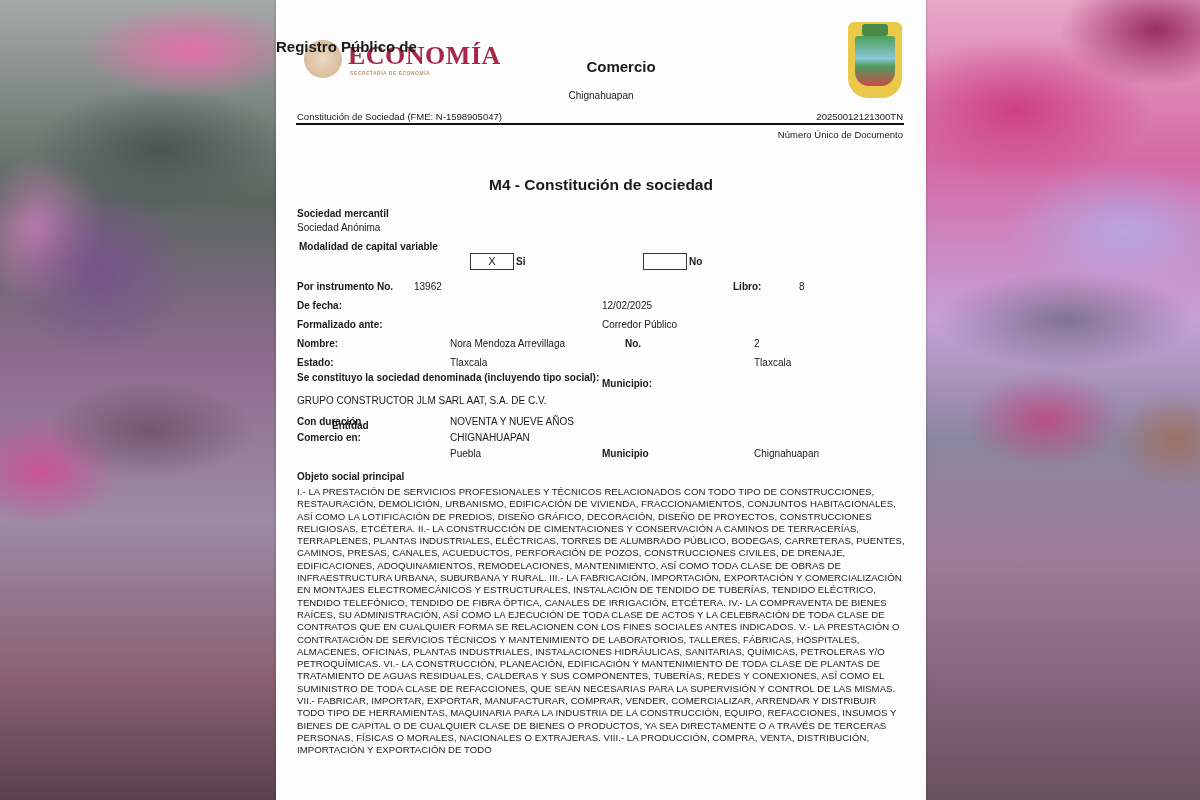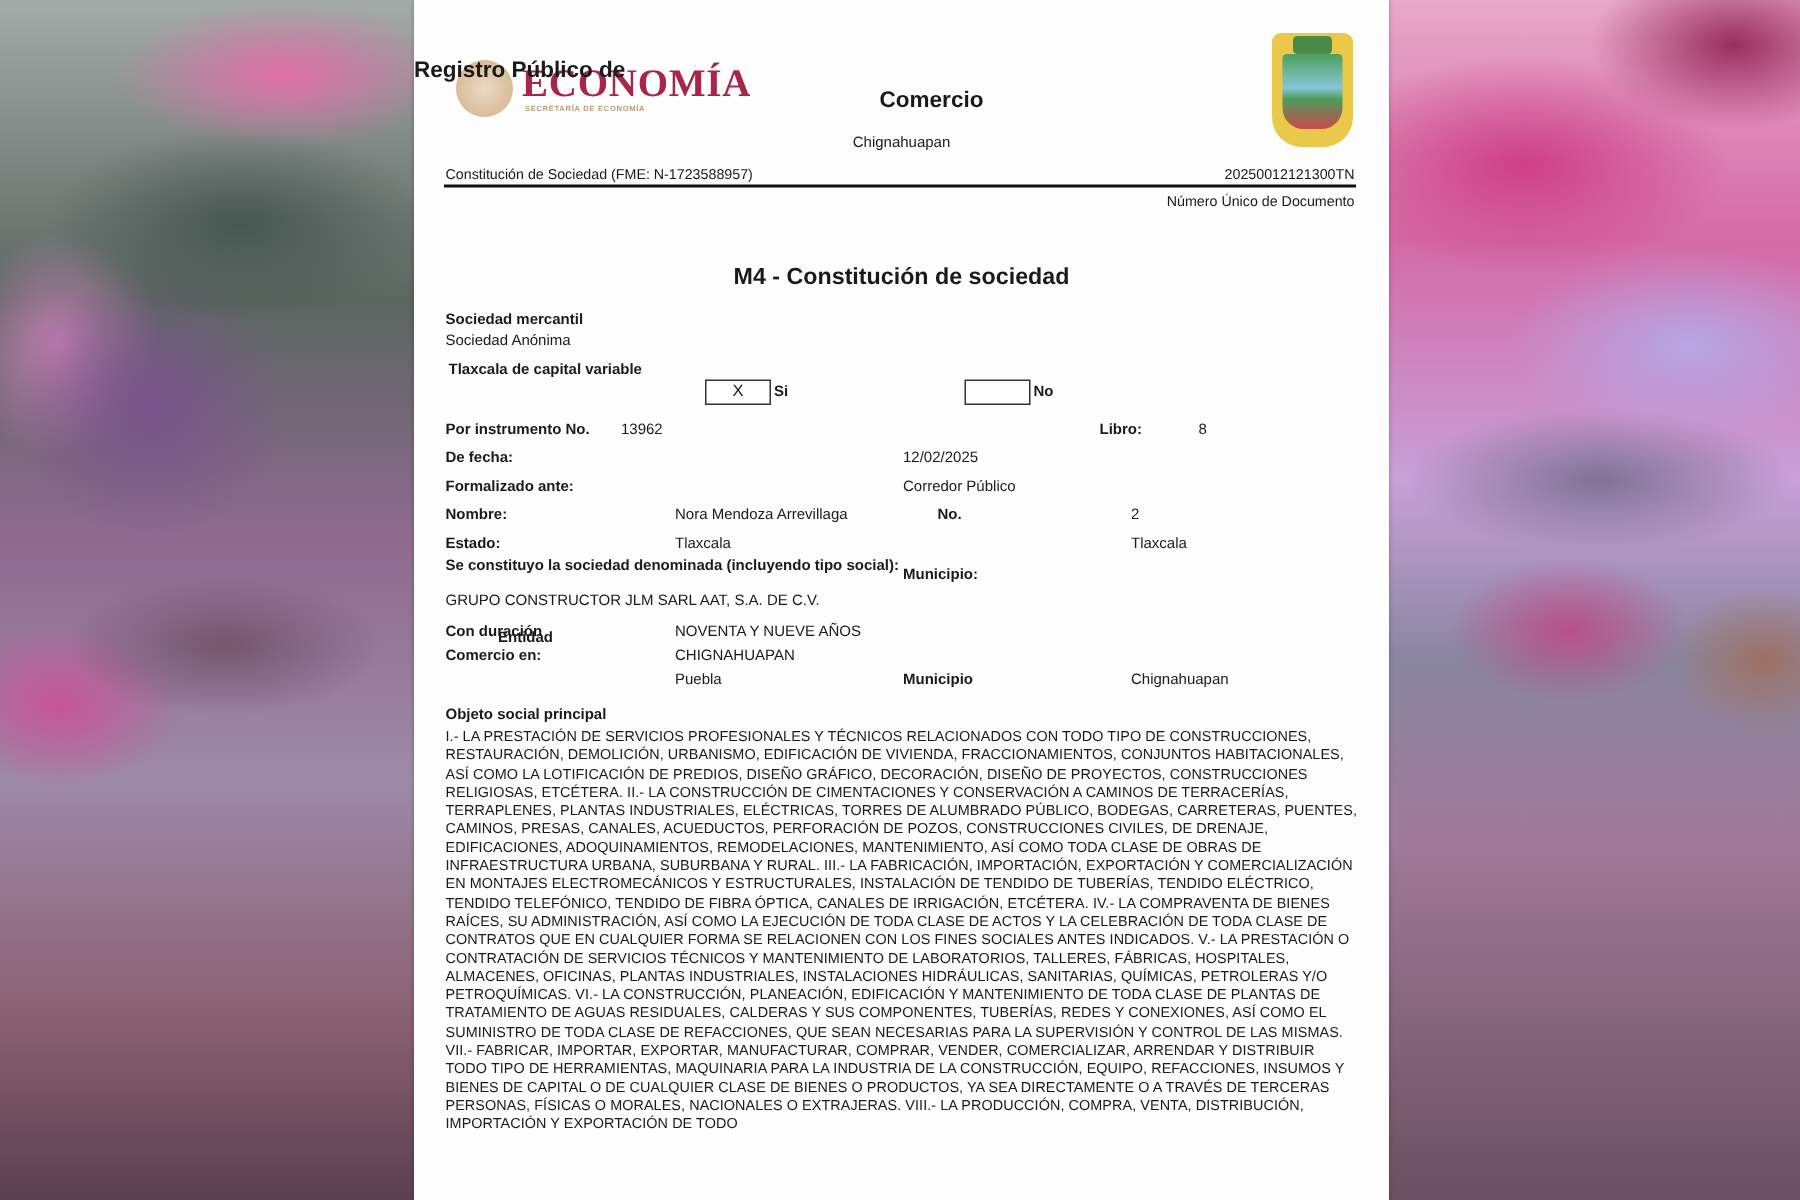--- a/index.html
+++ b/index.html
@@ -105,31 +105,31 @@
 
   <div class="abs title1">Registro Público de</div>
   <div class="abs title2">Comercio</div>
   <div class="abs place">Chignahuapan</div>
 
   <div class="crest">
     <div class="crest-top"></div>
     <div class="crest-inner"></div>
   </div>
 
-  <div class="abs doc-type">Constitución de Sociedad (FME: N-1723588957)</div>
+  <div class="abs doc-type">Constitución de Sociedad (FME: N-1598905047)</div>
   <div class="abs doc-num">20250012121300TN</div>
   <div class="rule"></div>
   <div class="abs doc-num-label">Número Único de Documento</div>
 
   <div class="abs form-title">M4 - Constitución de sociedad</div>
 
   <div class="abs lbl" style="left:21px; top:208px;">Sociedad mercantil</div>
   <div class="abs val" style="left:21px; top:222px;">Sociedad Anónima</div>
 
-  <div class="abs lbl" style="left:23px; top:241px;">Tlaxcala de capital variable</div>
+  <div class="abs lbl" style="left:23px; top:241px;">Modalidad de capital variable</div>
   <div class="chk" style="left:194px; top:253px;">X</div>
   <div class="abs lbl" style="left:240px; top:256px;">Si</div>
   <div class="chk" style="left:367px; top:253px;"></div>
   <div class="abs lbl" style="left:413px; top:256px;">No</div>
 
   <div class="abs lbl" style="left:21px; top:281px;">Por instrumento No.</div>
   <div class="abs val" style="left:138px; top:281px;">13962</div>
   <div class="abs lbl" style="left:457px; top:281px;">Libro:</div>
   <div class="abs val" style="left:523px; top:281px;">8</div>
 

